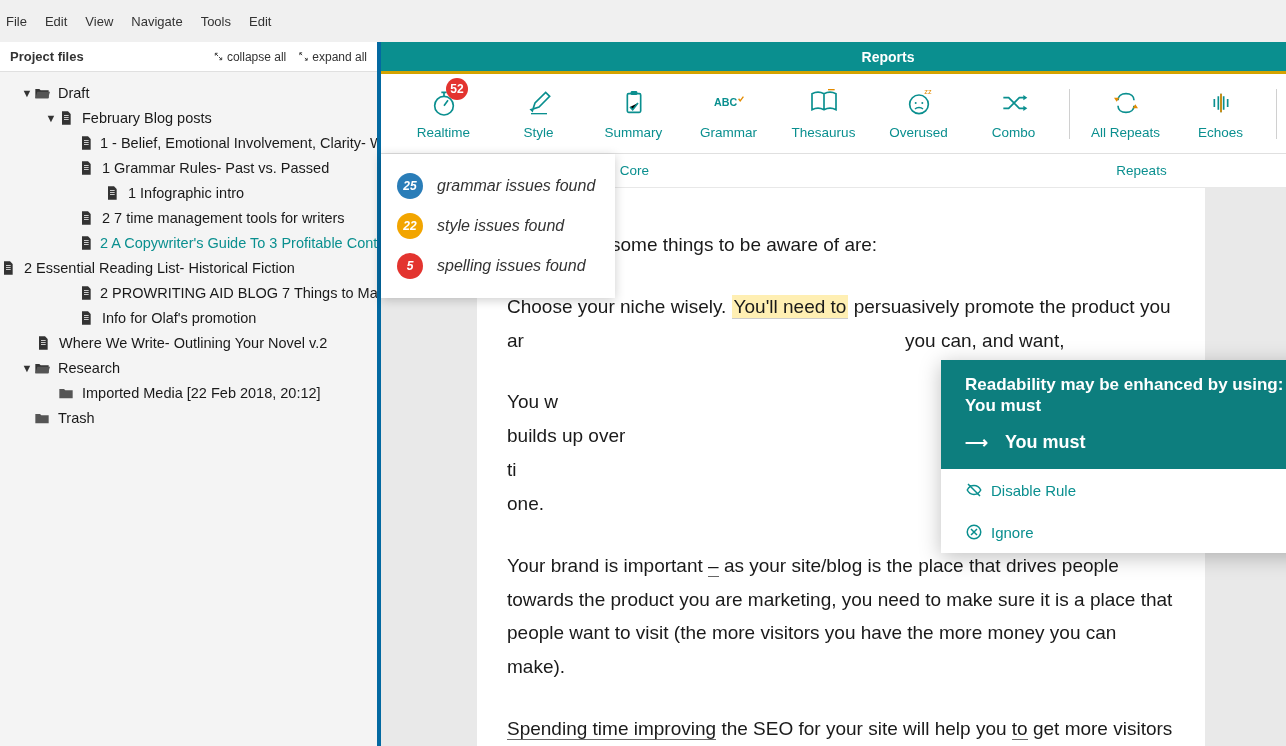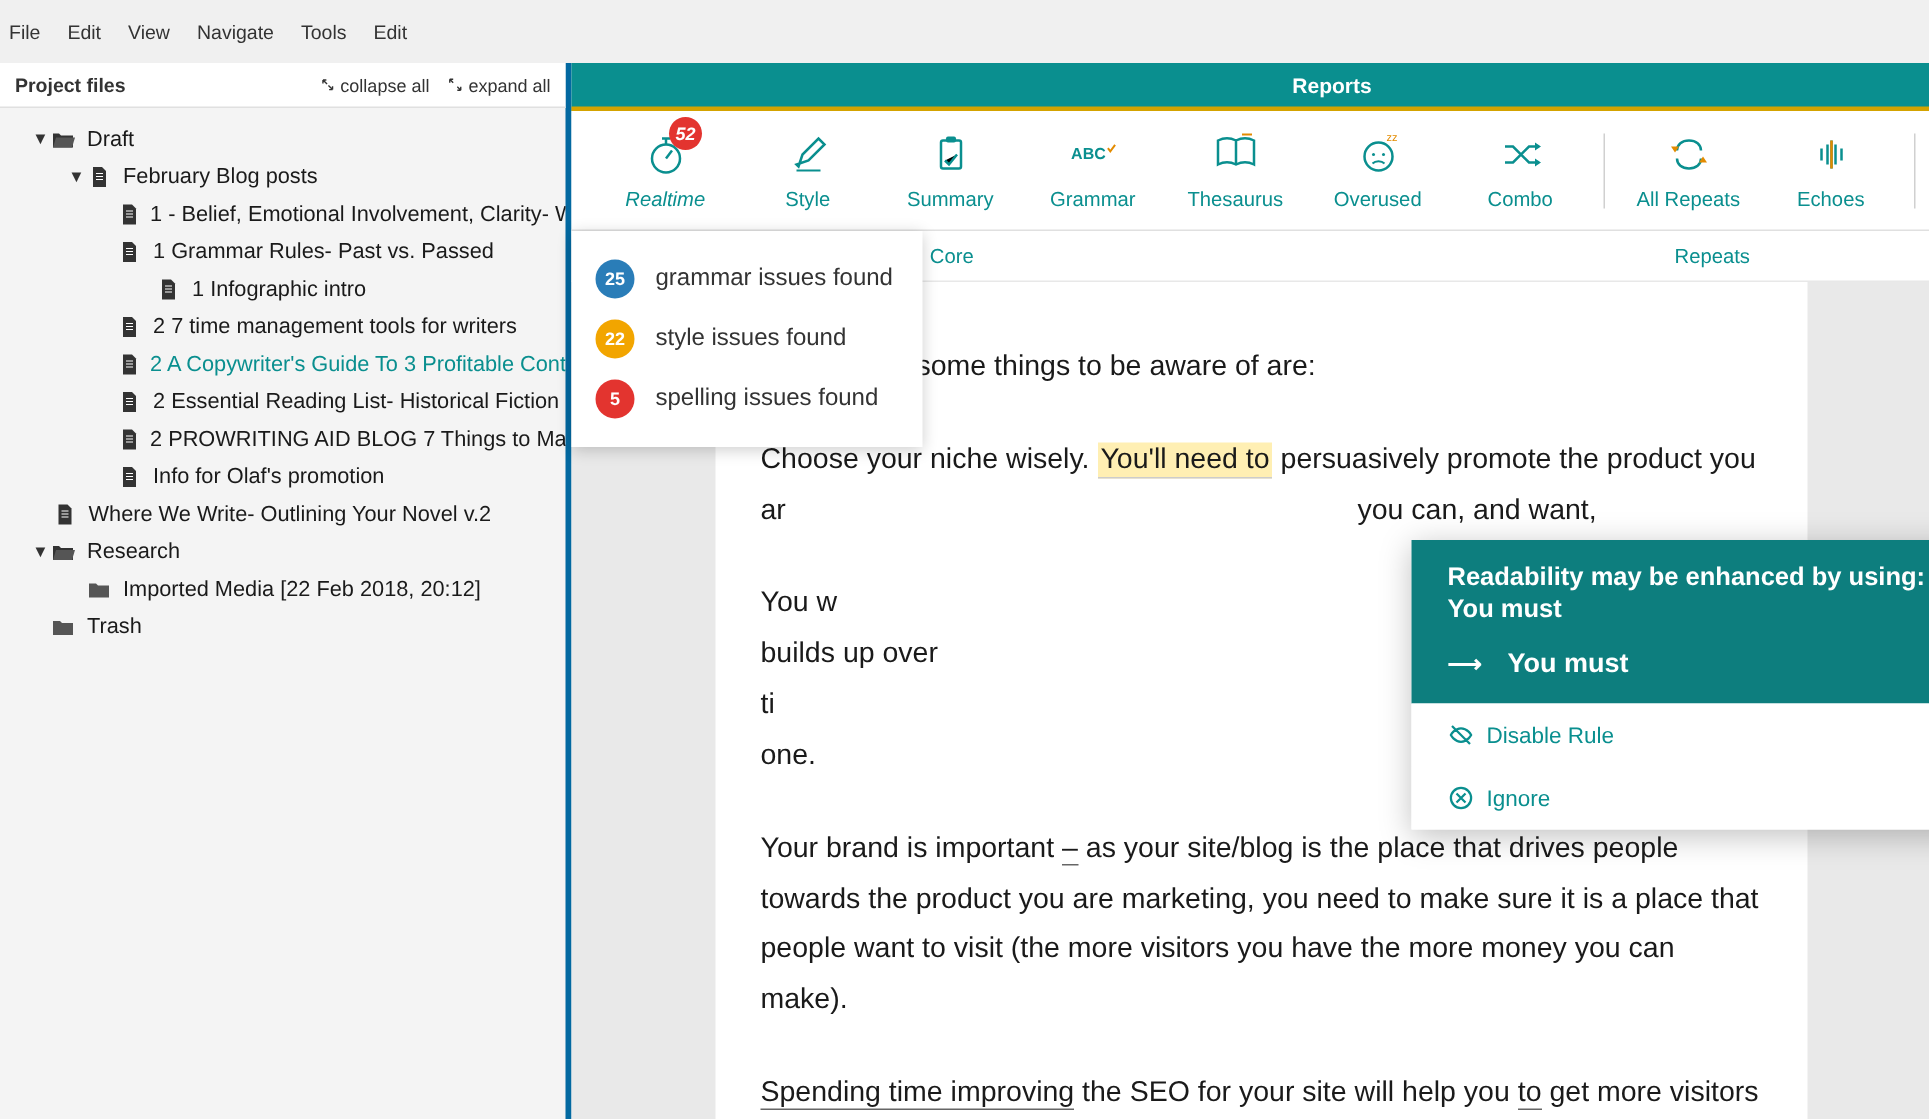--- a/index.html
+++ b/index.html
@@ -26,33 +26,33 @@
 .ticon { width:18px; margin-right:6px; display:inline-flex; }
 .ticon svg { width:16px; height:16px; }
 
 
 .right { flex:1; display:flex; flex-direction:column; position:relative; }
 .reports-bar { background:#0a8f8f; color:#fff; height:32px; display:flex; align-items:center; justify-content:center; font-weight:700; font-size:14px; border-bottom:3px solid #d4a300; }
 
 
 .tb { height:80px; background:#fff; display:flex; align-items:center; padding:0 15px; border-bottom:1px solid #e0e0e0; position:relative; }
 .tbi { display:flex; flex-direction:column; align-items:center; justify-content:center; width:95px; cursor:pointer; color:#0a8f8f; font-size:13.5px; height:80px; position:relative; }
-.tbi.first { color:#0a8f8f;font-style:italic; }
+.tbi.first { color:#0a8f8f; }
 .tbi .lbl { margin-top:6px;text-align:center; }
 .tbi svg { width:32px; height:32px; }
 .sep { width:1px; height:50px; background:#d0d0d0; margin:0 8px; }
 .badge { position:absolute; top:4px; left:50px; background:#e3342f; color:#fff; border-radius:11px; min-width:22px; height:22px; display:flex; align-items:center; justify-content:center; font-size:12px; font-weight:700; padding:0 4px; }
 
 
 .subtabs { height:34px; background:#fff; display:flex; border-bottom:1px solid #e8e8e8; }
 .subtab { flex:1; display:flex; align-items:center; justify-content:center; font-size:13.5px; color:#0a8f8f; cursor:pointer; }
 
 
 .issues-pop { position:absolute; left:0; top:80px; width:234px; background:#fff; box-shadow:0 2px 10px rgba(0,0,0,0.2); padding:12px 0; z-index:5; }
-.issues-pop .row { display:flex; align-items:center; padding:7px 16px; font-size:16px; color:#333; }
+.issues-pop .row { display:flex; align-items:center; padding:7px 16px; font-size:16px; color:#333;font-style:italic; }
 .issues-pop .row .cnt { width:26px; height:26px; border-radius:13px; color:#fff; display:flex; align-items:center; justify-content:center; font-size:12px; font-weight:700; margin-right:14px; }
 
 
 .doc { flex:1; background:#e9e9e9; position:relative; overflow:hidden; }
 .page { position:absolute; left:96px; top:0; width:728px; background:#fff; min-height:900px; padding:40px 30px 40px 30px; font-size:19px; line-height:1.78; color:#1a1a1a; }
 .page p { margin-bottom:28px; }
 .hl { background:#ffefb3; border-bottom:1px solid #ccc; padding:1px 2px; }
 .ul1 { border-bottom:1px solid #666; }
 
 
@@ -159,21 +159,21 @@
         </div>
       <div class="tnode sel" style="padding-left:78px">
           <span class="ticon">
             <svg viewBox="0 0 24 24">
               <path fill="#333" d="M6 2h9l4 4v16H6z"></path>
               <path fill="#fff" d="M9 8h7v1H9zm0 3h7v1H9zm0 3h7v1H9z"></path>
             </svg>
           </span>
           <span>2 A Copywriter's Guide To 3 Profitable Conten</span>
         </div>
-      <div class="tnode" style="padding-left:78px">
+      <div class="tnode" style="">
           <span class="ticon">
             <svg viewBox="0 0 24 24">
               <path fill="#333" d="M6 2h9l4 4v16H6z"></path>
               <path fill="#fff" d="M9 8h7v1H9zm0 3h7v1H9zm0 3h7v1H9z"></path>
             </svg>
           </span>
           <span>2 Essential Reading List- Historical Fiction</span>
         </div>
       <div class="tnode" style="padding-left:78px">
           <span class="ticon">

